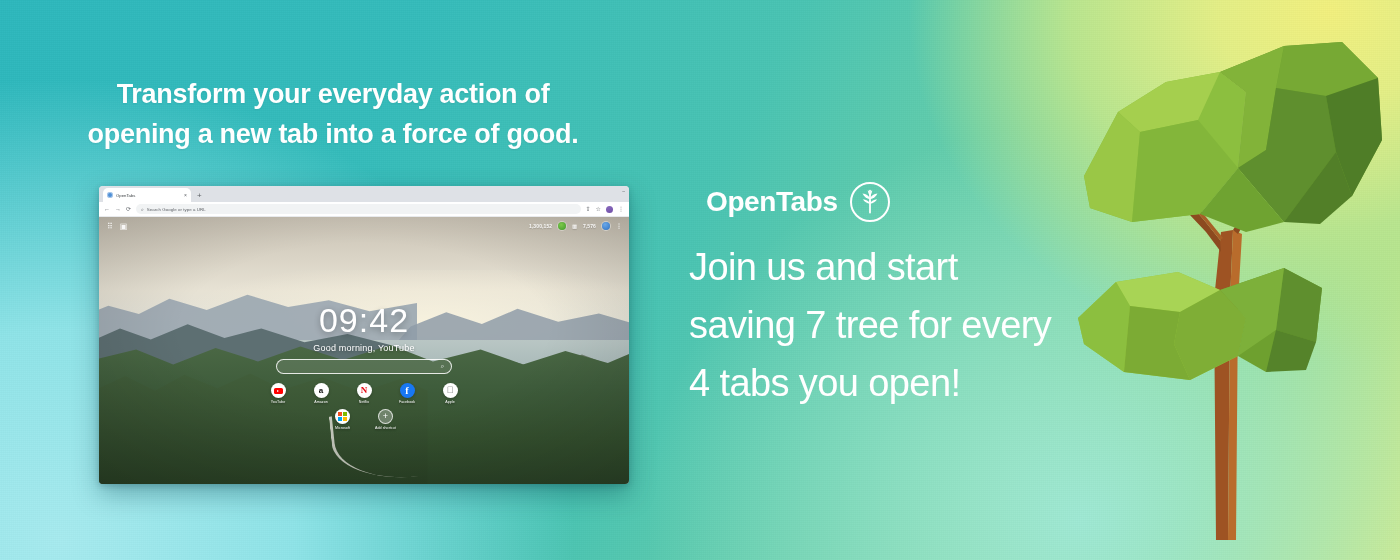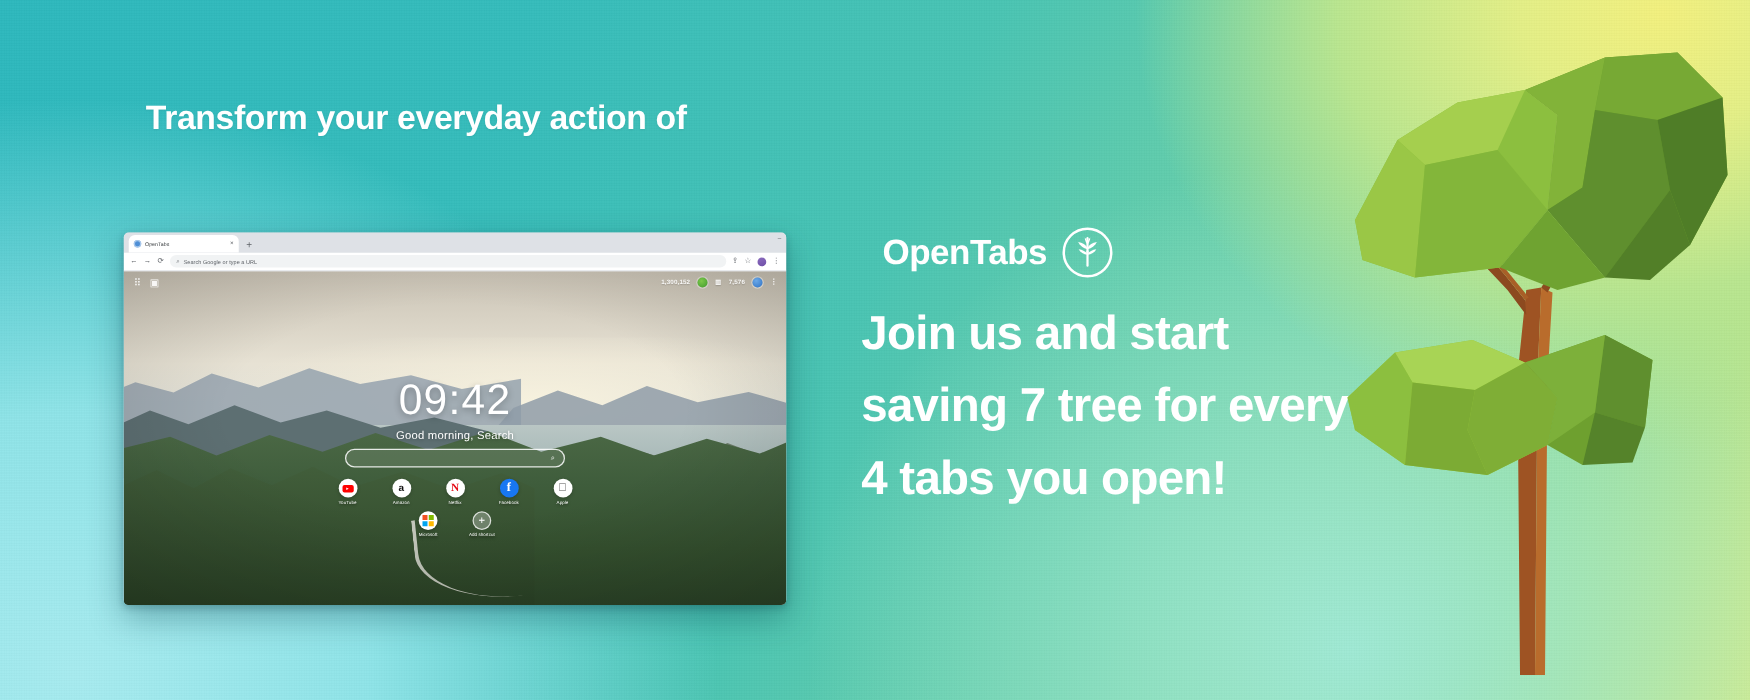--- a/index.html
+++ b/index.html
@@ -229,38 +229,39 @@
   #brand .wordmark {
     color:#fff; font-size:28px; font-weight:bold; letter-spacing:-.4px; line-height:1;
   }
   #brand .mark {
     width:40px; height:40px; border-radius:50%;
     border:2.5px solid #fff; position:relative;
     display:flex; align-items:center; justify-content:center;
   }
   #right-copy {
     position:absolute; left:689px; top:238px; width:470px;
-    color:#fff; font-weight:bold; font-size:38px; line-height:58px;
+    color:#fff; font-weight:normal; font-size:38px; line-height:58px;
     letter-spacing:-.6px;
   }
   #right-copy .l { display:block; white-space:nowrap; }
 
   
   #tree { position:absolute; right:0; top:0; width:330px; height:560px; }
   #tree svg { display:block; width:100%; height:100%; }
 </style>
 </head>
 <body>
 
 <div id="banner">
 
   <div id="noise"></div>
 
   <div id="left-copy">
     <span class="l">Transform your everyday action of</span>
+    <span class="l">opening a new tab into a force of good.</span>
   </div>
 
   <div id="browser">
 
     <div class="tabstrip">
       <div class="tab">
         <span class="tab-fav"></span>
         <span class="tab-title">OpenTabs</span>
         <span class="tab-x">×</span>
       </div>
@@ -311,21 +312,21 @@
         <span class="counter-text">1,300,152</span>
         <span class="tree-dot"></span>
         <span class="counter-text">▥</span>
         <span class="counter-text">7,576</span>
         <span class="ntp-avatar"></span>
         <span class="ntp-kebab">⋮</span>
       </div>
 
       <div class="clock-wrap">
         <div class="clock">09:42</div>
-        <div class="greeting">Good morning, Search</div>
+        <div class="greeting">Good morning, YouTube</div>
       </div>
 
       <div class="searchbar">
         <span class="mag">⌕</span>
       </div>
 
       <div class="shortcuts">
         <div class="sc">
           <span class="sc-ico">
               <span class="yt-box">

